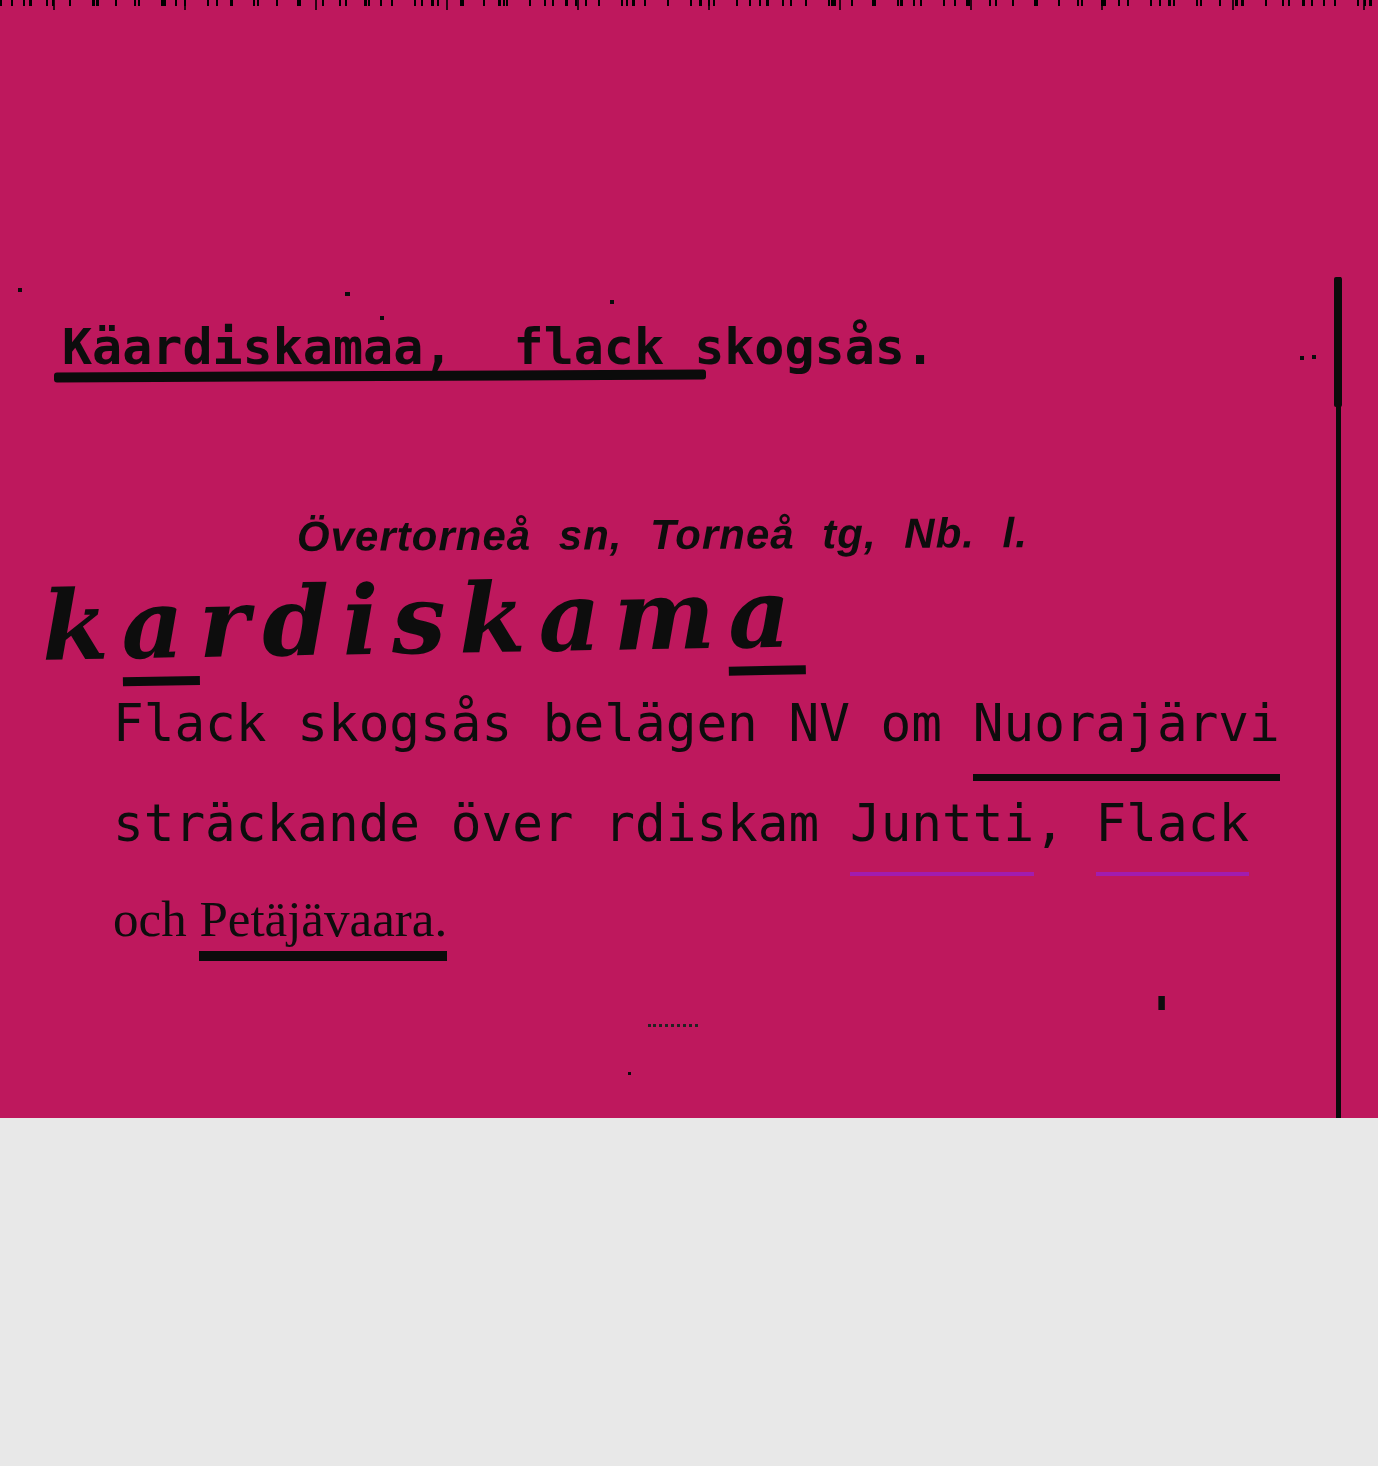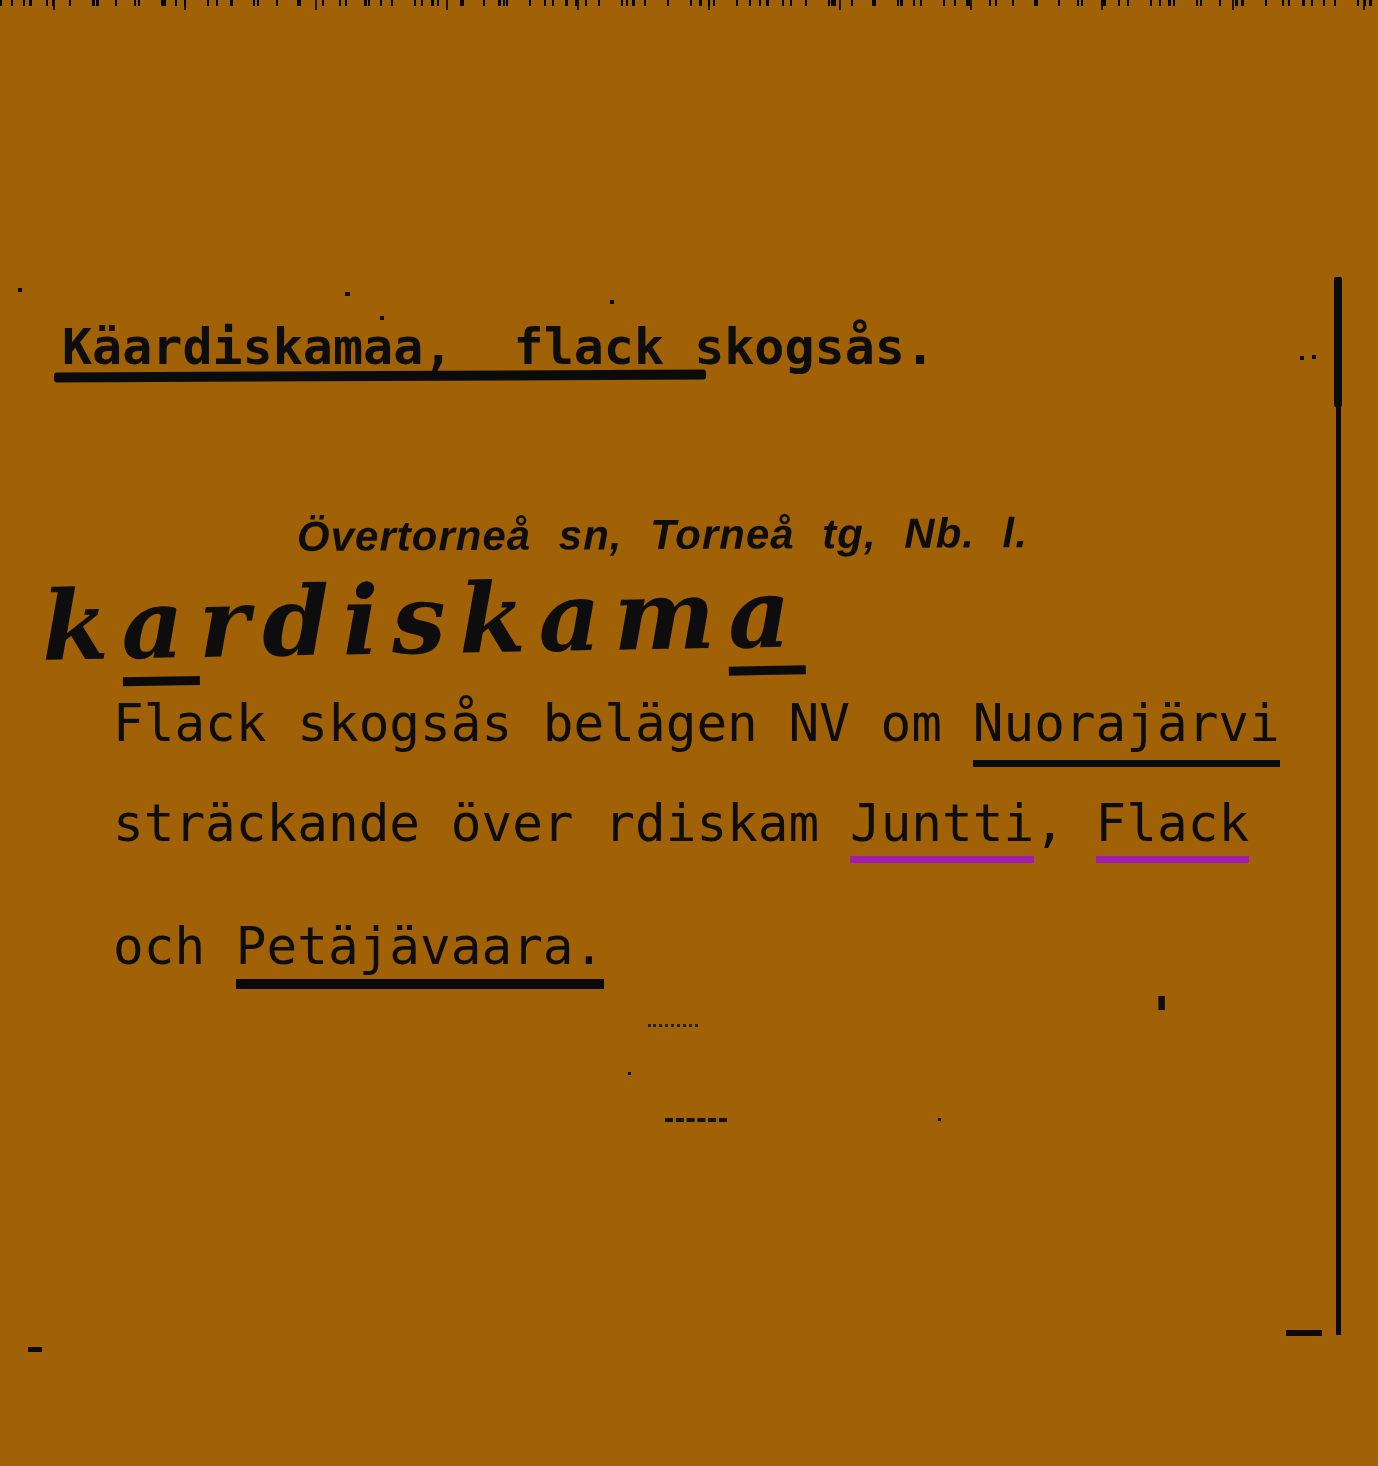--- a/index.html
+++ b/index.html
@@ -1,20 +1,20 @@
 <!DOCTYPE html>
 <html><head>
 <meta charset="utf-8">
 <style>
   html, body { margin: 0; padding: 0; background: #e8e8e8; }
   .card {
     position: relative;
     width: 1378px;
-    height: 1466px;
-    background: #a16207;
+    height: 1118px;
+    background: #be185d;
     overflow: hidden;
     color: #0d0d0d;
     font-family: "DejaVu Sans Mono", monospace;
   }
   
   .top-noise {
     position: absolute; left: 0; top: 0; width: 1378px; height: 6px;
     background-image:
       repeating-linear-gradient(90deg, #000 0 2px, transparent 2px 23px),
       repeating-linear-gradient(90deg, transparent 0 11px, #000 11px 13px, transparent 13px 41px),
@@ -47,23 +47,23 @@
     font-style: italic; font-weight: bold; font-size: 96px; line-height: 1;
     letter-spacing: 13px; transform: rotate(-1deg); white-space: pre;
   }
   .hw-u { display: inline-block; border-bottom: 9px solid #0b0b0b; padding: 0 2px 4px 0; line-height: 1; }
   .body-line {
     position: absolute; left: 113px;
     font-size: 51px; line-height: 1.18; white-space: pre;
   }
   .bl1 { top: 694px; }
   .bl2 { top: 794px; }
-  .bl3 { top: 917px; }
-  .u  { display: inline-block; border-bottom: 7px solid #0b0b0b; padding-bottom: 6px; }
-  .u8 { display: inline-block; border-bottom: 7px solid #a21caf; padding-bottom: 2px; }
+  .bl3 { top: 889px; font-family: Liberation Serif, serif; }
+  .u  { display: inline-block; border-bottom: 7px solid #0b0b0b; padding-bottom: 20px; }
+  .u8 { display: inline-block; border-bottom: 4px solid #a21caf; padding-bottom: 18px; }
   .u10{ display: inline-block; border-bottom: 10px solid #0b0b0b; padding-bottom: 2px; }
   .signature {
     position: absolute; left: 605px; top: 1266px;
     font-family: "Liberation Sans", sans-serif;
     font-style: italic; font-weight: 700; font-size: 47px; line-height: 1;
     letter-spacing: 2px; word-spacing: 10px; white-space: pre;
   }
   .vline {
     position: absolute; left: 1336px; top: 277px; width: 5px; height: 1058px;
     background: #0b0b0b;

